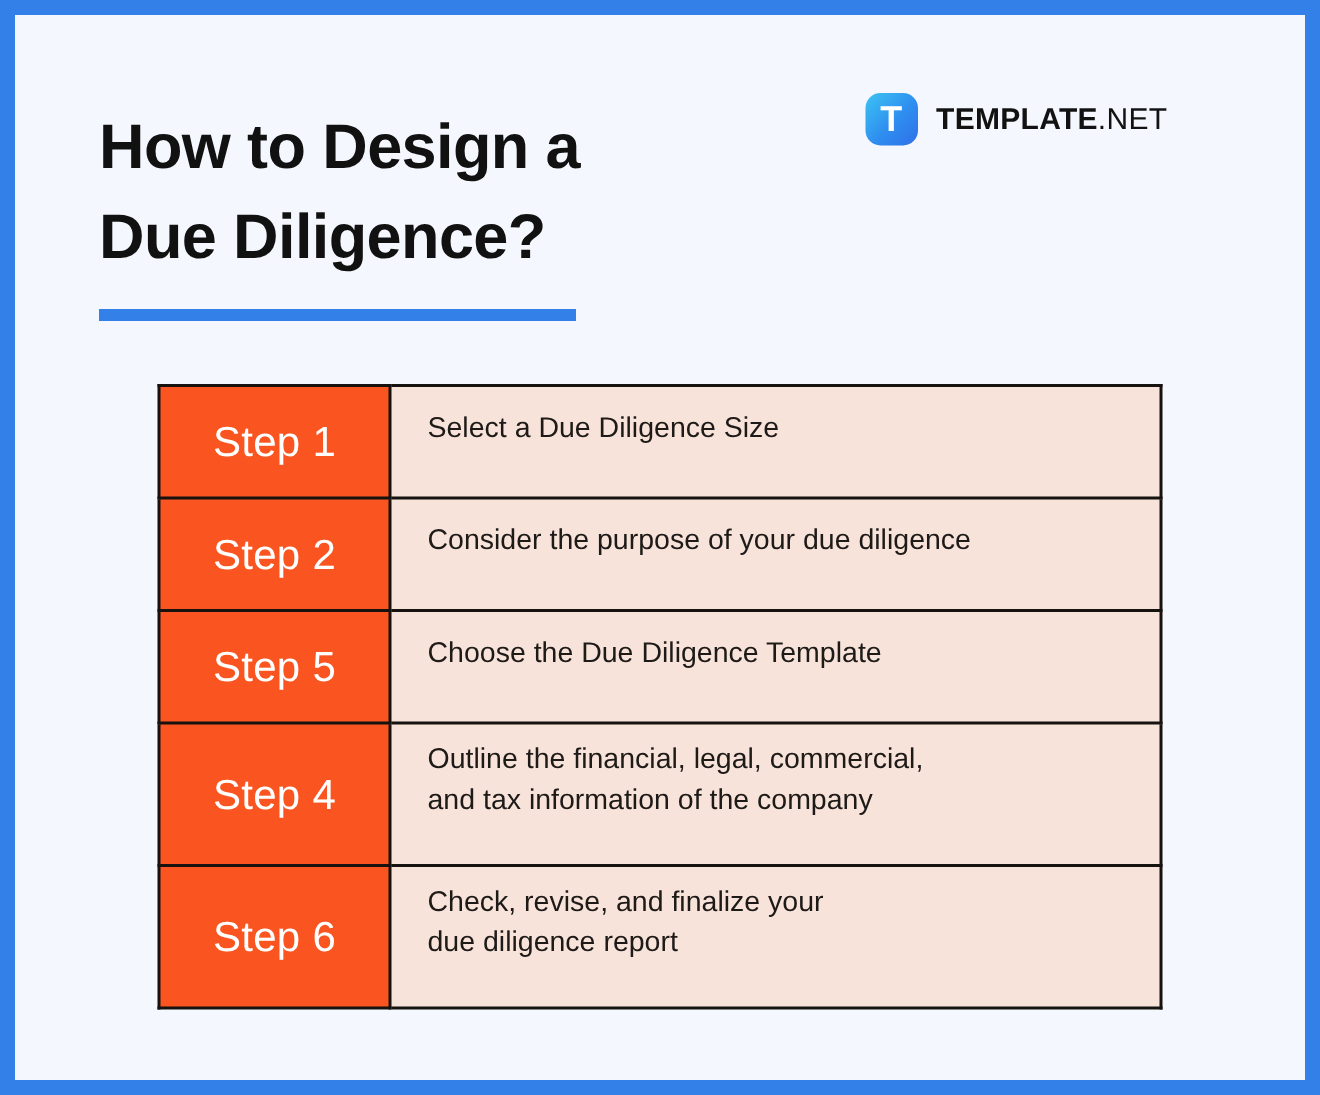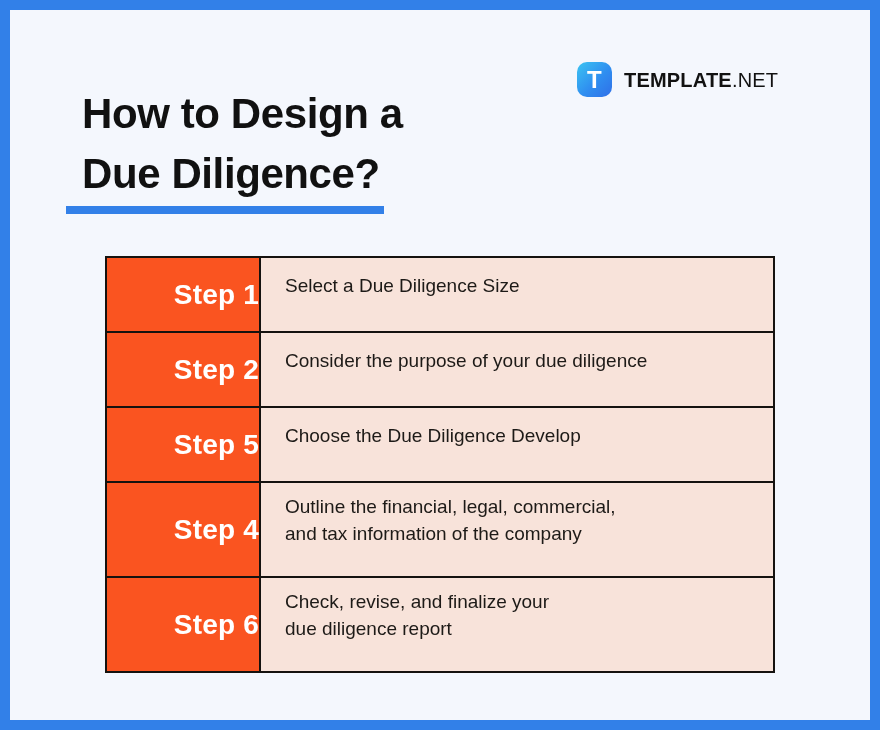--- a/index.html
+++ b/index.html
@@ -34,21 +34,21 @@
   .title {
     position: absolute;
     left: 56px;
     top: 58px;
     font-size: 42px;
     font-weight: bold;
     color: #111111;
     line-height: 1.42;
     letter-spacing: -0.4px;
     white-space: pre-line;
-    margin: 16px;
+    margin: 0;
   }
   .title-underline {
     position: absolute;
     left: 56px;
     top: 196px;
     width: 318px;
     height: 8px;
     background: #3280e8;
   }
 
@@ -108,24 +108,23 @@
   .steps-table td {
     border: 2px solid #15120f;
     padding: 0;
     vertical-align: middle;
   }
   td.step-label {
     width: 152px;
     background: #fa5420;
     color: #ffffff;
     font-size: 28px;
-    text-align: right;
+    text-align: center;
     letter-spacing: 0.2px;
     white-space: nowrap;
-    font-weight: bold;
   }
   td.step-desc {
     color: #1d1a17;
     font-size: 19px;
     line-height: 1.42;
     padding: 0 14px 17px 24px;
     white-space: pre-line;
   }
   tr.row-short td { height: 56px; }
   tr.row-tall  td { height: 76px; }
@@ -158,21 +157,21 @@
       <tr class="row-short">
         <td class="step-label">Step 1</td>
         <td class="step-desc">Select a Due Diligence Size</td>
       </tr>
       <tr class="row-short">
         <td class="step-label">Step 2</td>
         <td class="step-desc">Consider the purpose of your due diligence</td>
       </tr>
       <tr class="row-short">
         <td class="step-label">Step 5</td>
-        <td class="step-desc">Choose the Due Diligence Develop</td>
+        <td class="step-desc">Choose the Due Diligence Template</td>
       </tr>
       <tr class="row-tall">
         <td class="step-label">Step 4</td>
         <td class="step-desc">Outline the financial, legal, commercial,
 and tax information of the company</td>
       </tr>
       <tr class="row-tall">
         <td class="step-label">Step 6</td>
         <td class="step-desc">Check, revise, and finalize your
 due diligence report</td>

